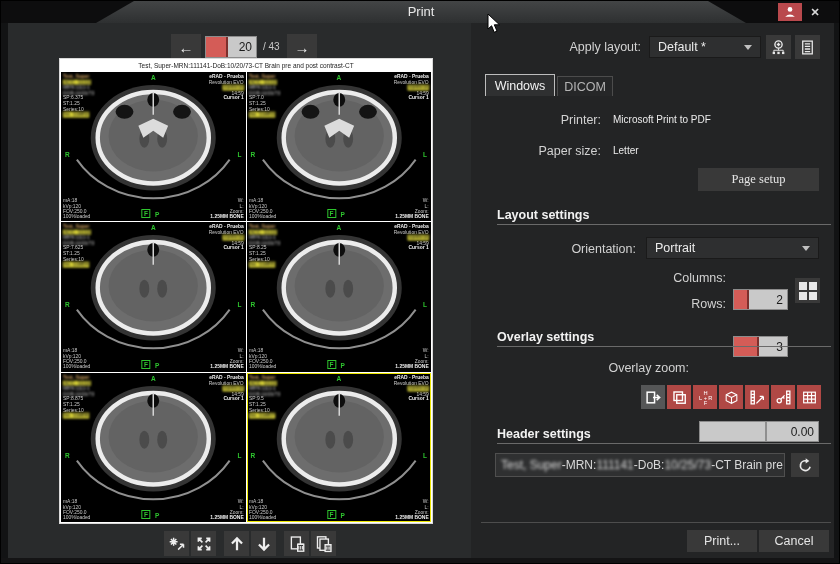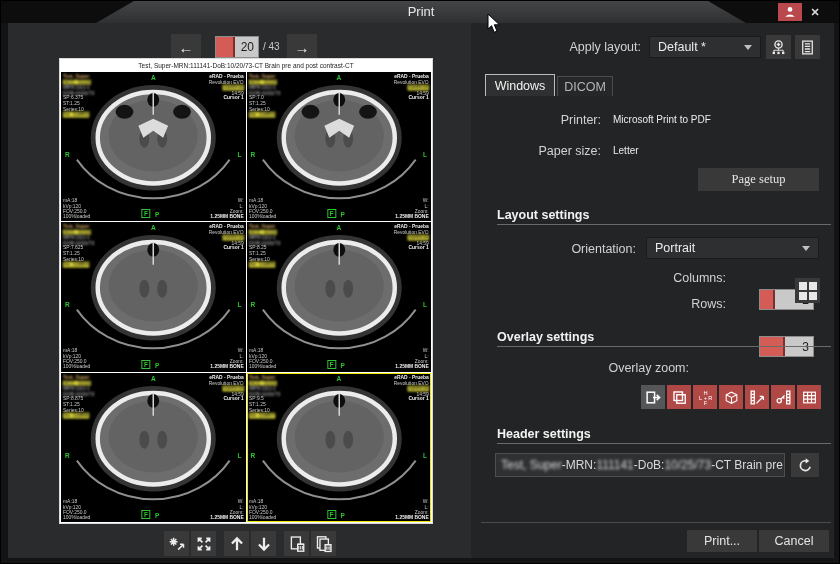--- a/index.html
+++ b/index.html
@@ -1,17 +1,17 @@
 <!DOCTYPE html>
 <html><head>
 <meta charset="utf-8">
 <style>
   html,body{margin:0;padding:0;background:#555;}
   #dialog{position:relative;width:840px;height:564px;background:#121314;overflow:hidden;
-          font-family:"Liberation Sans",sans-serif;border:1px solid #000;box-sizing:border-box;padding-left:26px;}
+          font-family:"Liberation Sans",sans-serif;border:1px solid #000;box-sizing:border-box;}
   .abs{position:absolute;box-sizing:border-box;}
   
   #titlebar{left:0;top:0;width:840px;height:22px;background:#0d0d0e;}
   #trapezoid{left:95px;top:0;width:650px;height:22px;background:linear-gradient(#434546,#2e3031);
              clip-path:polygon(38px 0,612px 0,650px 22px,0 22px);}
   #title{left:0;top:0;width:840px;height:22px;text-align:center;line-height:22px;color:#e8e8e8;font-size:13px;}
   #user-btn{left:777px;top:2px;width:24px;height:18px;background:#b9494d;display:flex;align-items:center;justify-content:center;}
   #close-btn{left:804px;top:2px;width:20px;height:18px;color:#d8d8d8;font-size:11px;text-align:center;line-height:18px;font-weight:bold;}
   
   #left-panel{left:7px;top:22px;width:463px;height:535px;background:#292b2c;}
@@ -90,21 +90,21 @@
   </div>
   <div class="abs" id="close-btn">✕</div>
 
   <div class="abs" id="left-panel"></div>
   <div class="abs" id="right-panel"></div>
   <div class="abs" id="bottom-frame"></div>
 
   <div class="abs btn" style="left:170px;top:33px;width:30px;height:26px;">
     <span class="arrowglyph">←</span>
   </div>
-  <div class="abs spin" style="left:188px;top:35px;width:44px;height:22px;">
+  <div class="abs spin" style="left:204px;top:35px;width:52px;height:22px;">
     <div class="fill" style="width:40%;"></div>
     <div class="thumb" style="left:40%;"></div>
     <div class="sval">20</div>
   </div>
   <div class="abs value" style="left:262px;top:35px;width:40px;height:22px;line-height:22px;color:#c9c9c9;">/ 43</div>
   <div class="abs btn" style="left:284px;top:33px;width:30px;height:26px;left:286px;">
     <span class="arrowglyph">→</span>
   </div>
 
   <div class="abs label" style="left:500px;top:38px;width:140px;">Apply layout:</div>
@@ -166,20 +166,24 @@
         <div></div>
         <div></div>
         <div></div>
         <div></div>
       </div>
   </div>
 
   <div class="abs sect-title" style="left:496px;top:329px;text-align:right;">Overlay settings</div>
   <div class="abs rule" style="left:496px;top:345px;width:334px;"></div>
   <div class="abs label" style="left:480px;top:359px;width:208px;">Overlay zoom:</div>
+  <div class="abs spin" style="left:698px;top:356px;width:120px;height:21px;">
+    <div class="thumb" style="left:55%;background:#8f8f8f;"></div>
+    <div class="sval">0.00</div>
+  </div>
   <div class="abs" id="overlay-buttons" style="left:640px;top:384px;width:180px;height:24px;display:flex;gap:2px;">
       <div class="ovb off">
         <span style="display: flex;">
           <svg viewBox="0 0 16 16" fill="none" stroke="#fff" stroke-width="1.4" style="width: 17px; height: 17px;">
             <rect x="2" y="3" width="7" height="10"></rect>
             <path d="M7.5 8 h6 M11 5.5 L13.8 8 L11 10.5"></path>
           </svg>
         </span>
       </div>
       <div class="ovb on">

